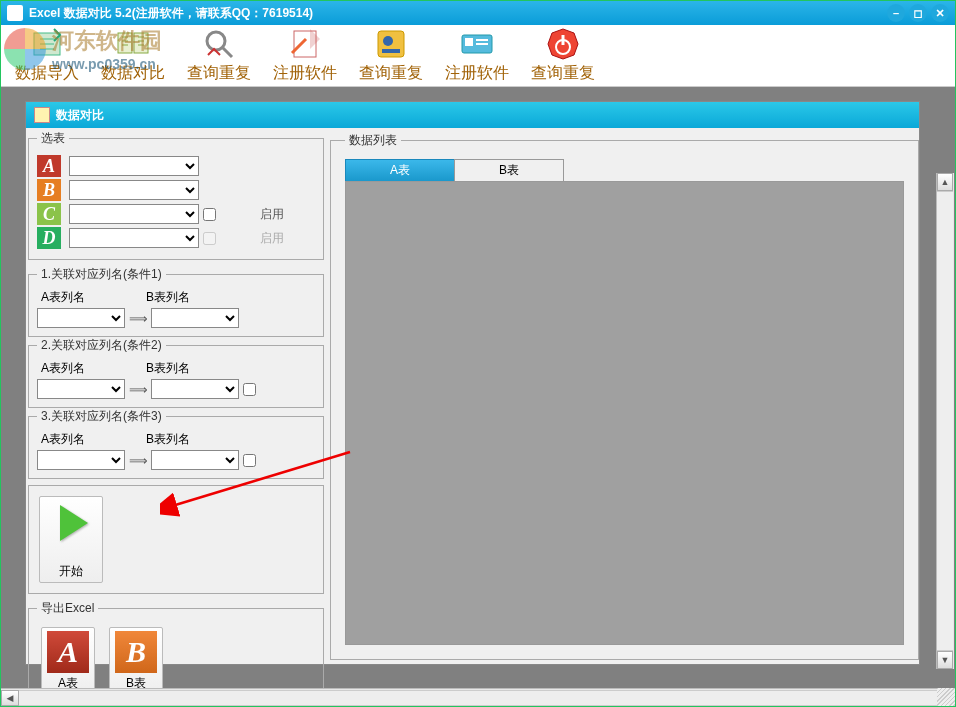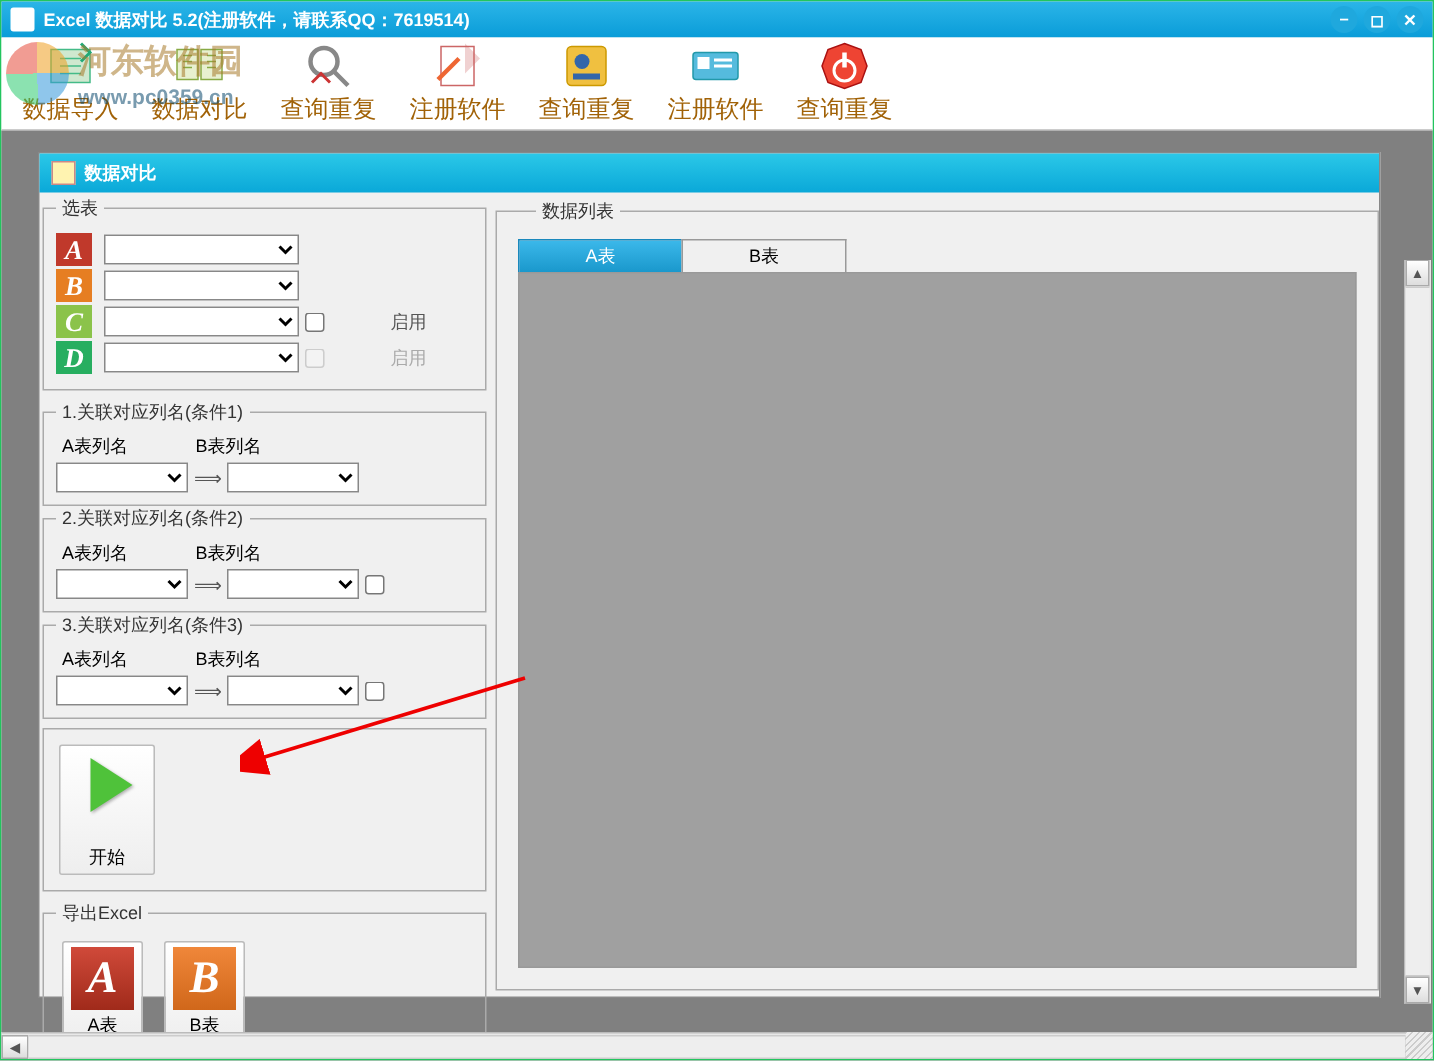--- a/index.html
+++ b/index.html
@@ -161,21 +161,21 @@
   background: #fff;
   font-size: 12px;
 }
 .combo-wide { width: 130px; }
 .combo-narrow { width: 88px; }
 input[type=checkbox] { vertical-align: middle; }
 .chk-label { color: #555; font-size: 12px; margin-left: 40px; }
 .chk-label.disabled { color: #aaa; }
 .cond-labels {
   display: flex;
-  gap: 45px;
+  gap: 61px;
   padding-left: 4px;
   margin-bottom: 2px;
   align-items: flex-end;
 }
 .cond-row {
   display: flex;
   align-items: center;
   gap: 4px;
 }
 .arrow-sep {
@@ -232,21 +232,21 @@
   font-size: 30px;
   color: #fff;
   margin-bottom: 2px;
 }
 .right-group {
   border: 1px solid #aaa;
   flex: 1;
   display: flex;
   flex-direction: column;
 }
-.right-group legend { margin-left: 18px; }
+.right-group legend { margin-left: 6px; }
 .tabs {
   display: flex;
   margin: 4px 0 0 6px;
 }
 .tab {
   width: 110px;
   height: 22px;
   border: 1px solid #999;
   border-bottom: none;
   display: flex;

